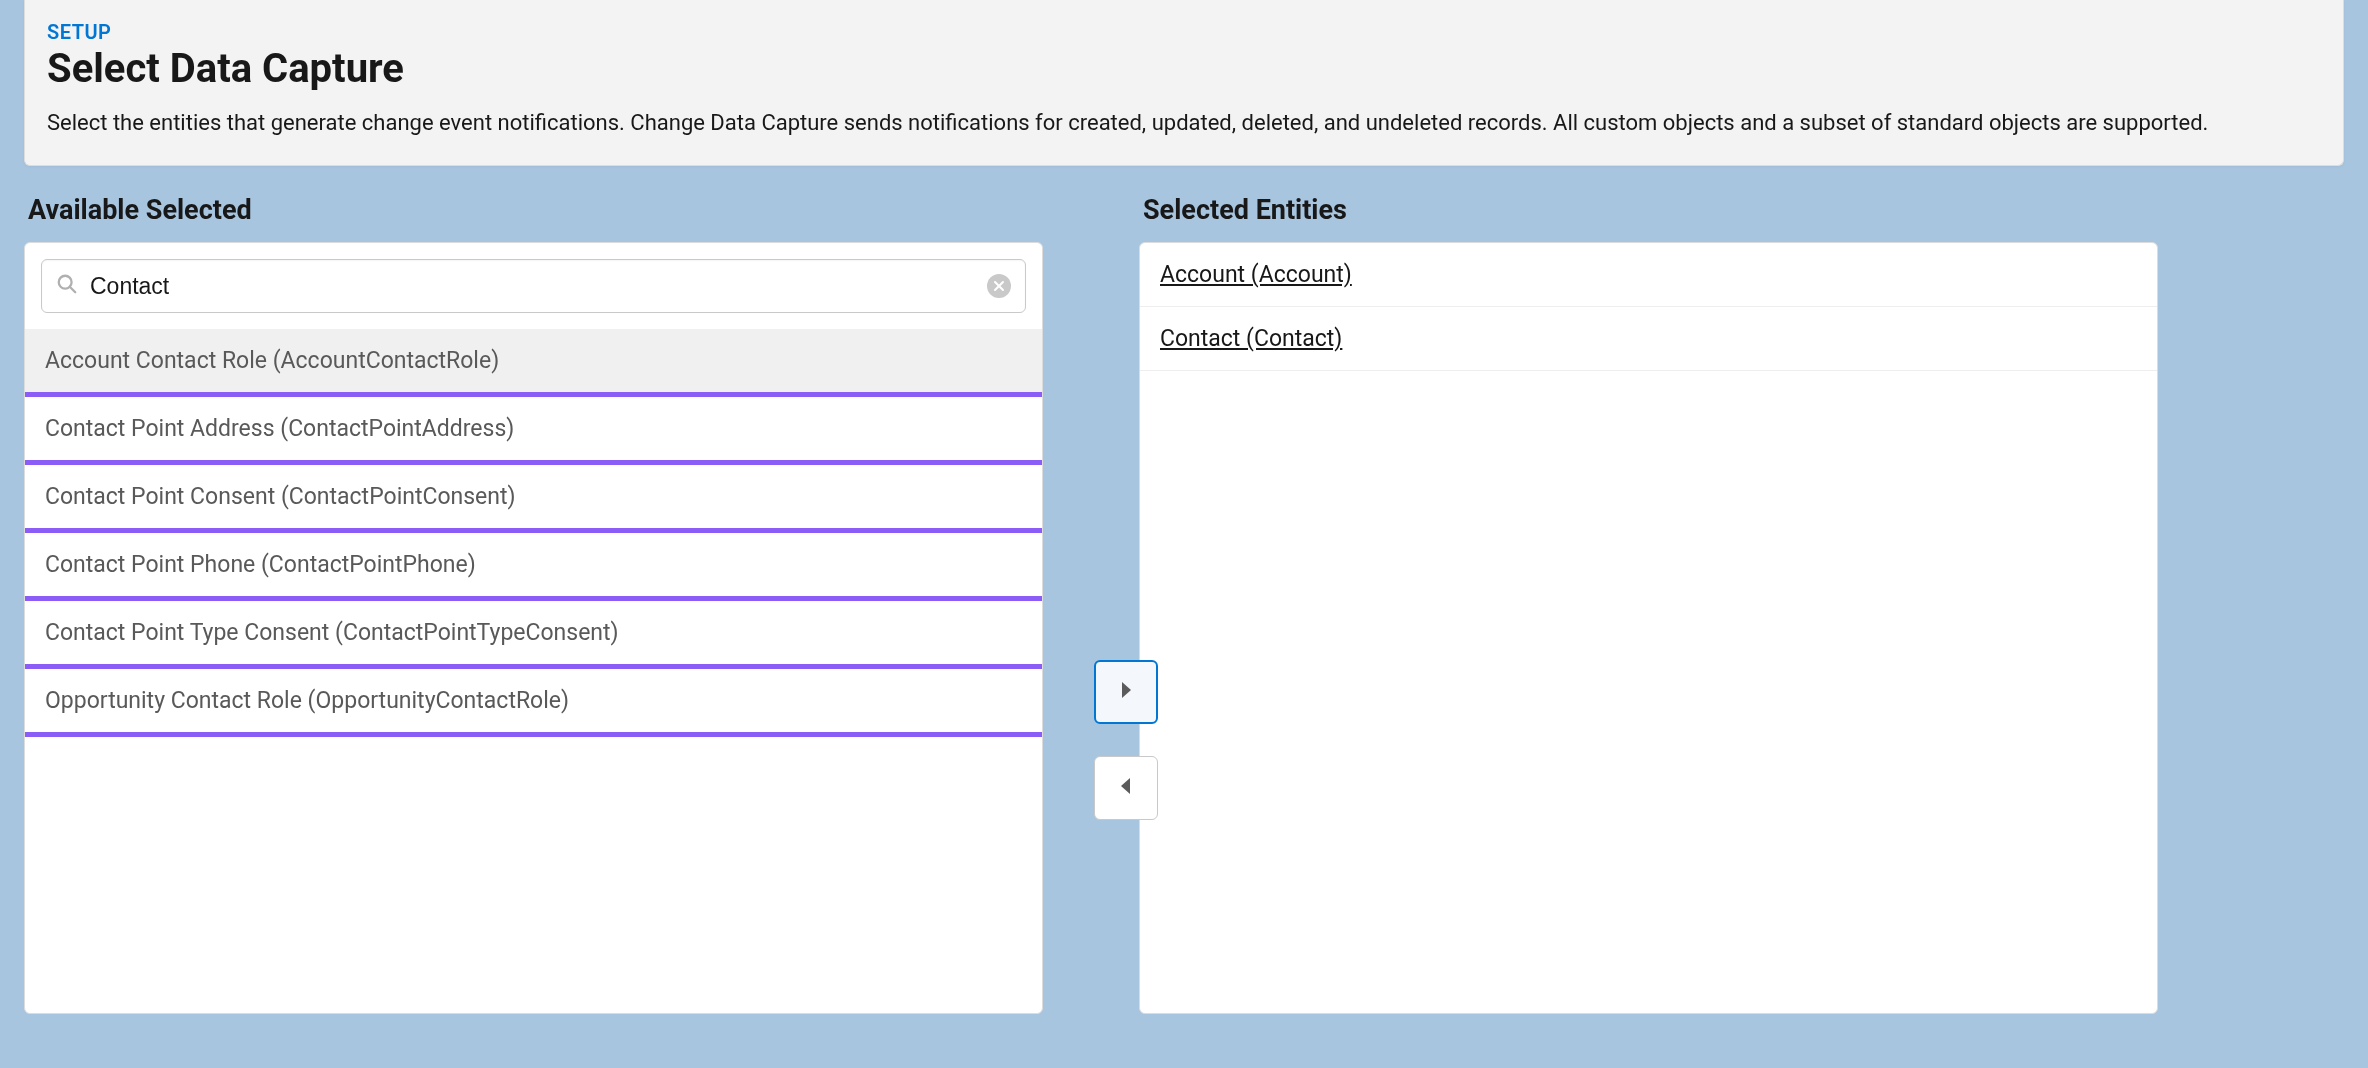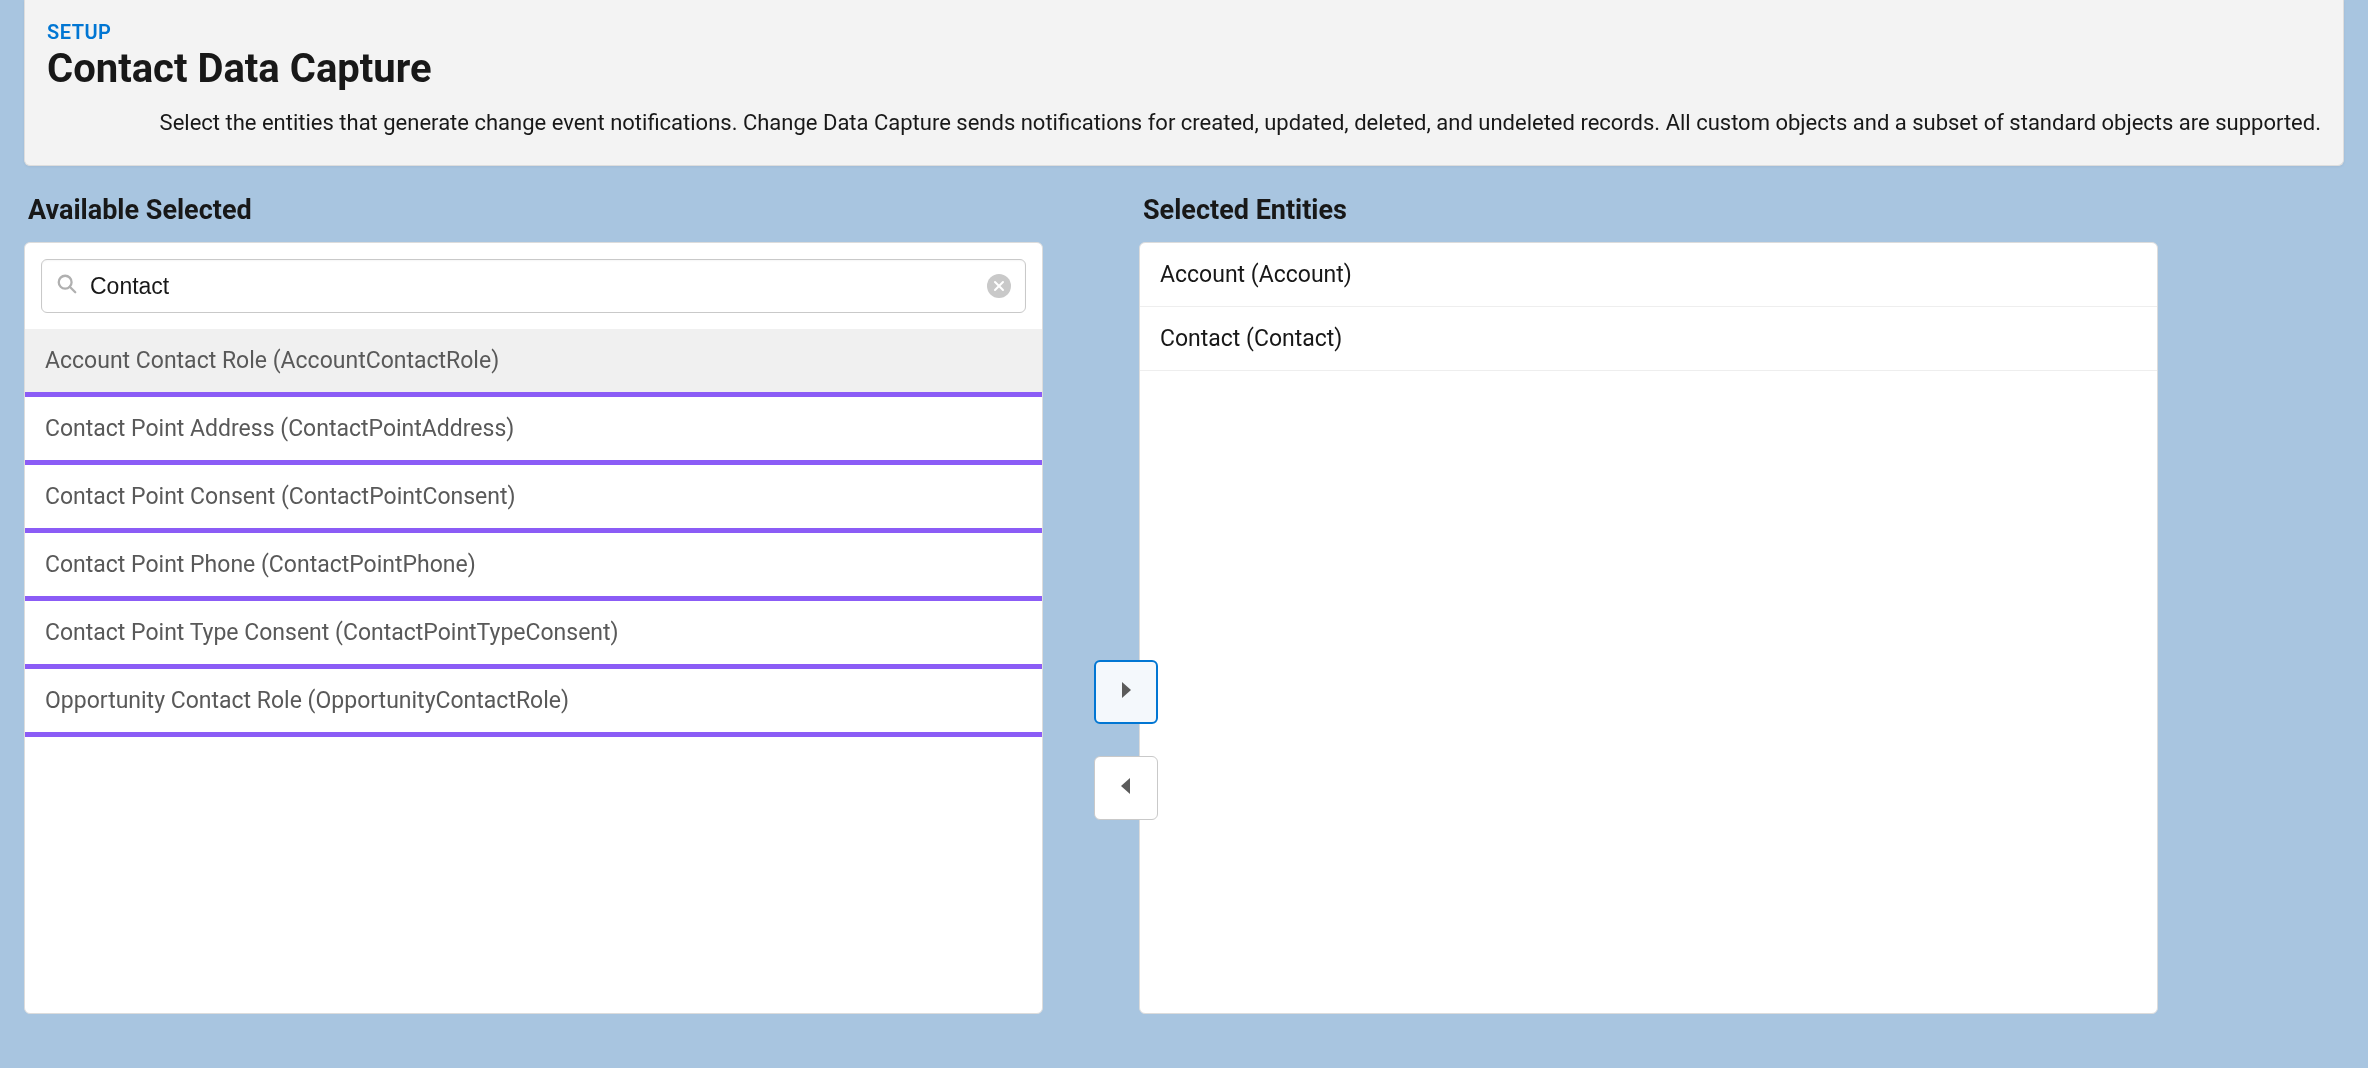--- a/index.html
+++ b/index.html
@@ -35,21 +35,20 @@
       color: #181818;
       font-size: 40px;
       font-weight: 700;
       line-height: 1.15;
       margin-bottom: 14px;
     }
     .page-desc {
       color: #181818;
       font-size: 22px;
       line-height: 1.5;
-      text-align: right;
     }
     .content {
       display: flex;
       padding: 0 24px;
       gap: 0;
       margin-top: 10px;
     }
     .col {
       flex: 0 0 1019px;
     }
@@ -123,20 +122,21 @@
     }
     .list-item.hovered {
       background: #f0f0f0;
     }
     .selected-item {
       padding: 18px 20px;
       font-size: 23px;
       color: #181818;
       border-bottom: 1px solid #eeeeee;
       cursor: pointer;
+      text-decoration: underline;
     }
     .arrow-col {
       position: absolute;
       left: 1094px;
       top: 660px;
       display: flex;
       flex-direction: column;
       gap: 32px;
       align-items: center;
     }
@@ -155,21 +155,21 @@
     .arrow-btn.active {
       border: 2px solid #0176d3;
       background: #f4f8fc;
     }
   </style>
 </head>
 <body>
 
 <div class="header-card">
   <div class="eyebrow">SETUP</div>
-  <h1 class="page-title">Contact Data Capture</h1>
+  <h1 class="page-title">Select Data Capture</h1>
   <p class="page-desc">Select the entities that generate change event notifications. Change Data Capture sends notifications for created, updated, deleted, and undeleted records. All custom objects and a subset of standard objects are supported.</p>
 </div>
 
 <div class="content">
   <div class="col">
     <h2>Available Selected</h2>
     <div class="panel panel-left">
       <div class="search-wrap">
         <div class="search-box">
           <span class="search-icon">

